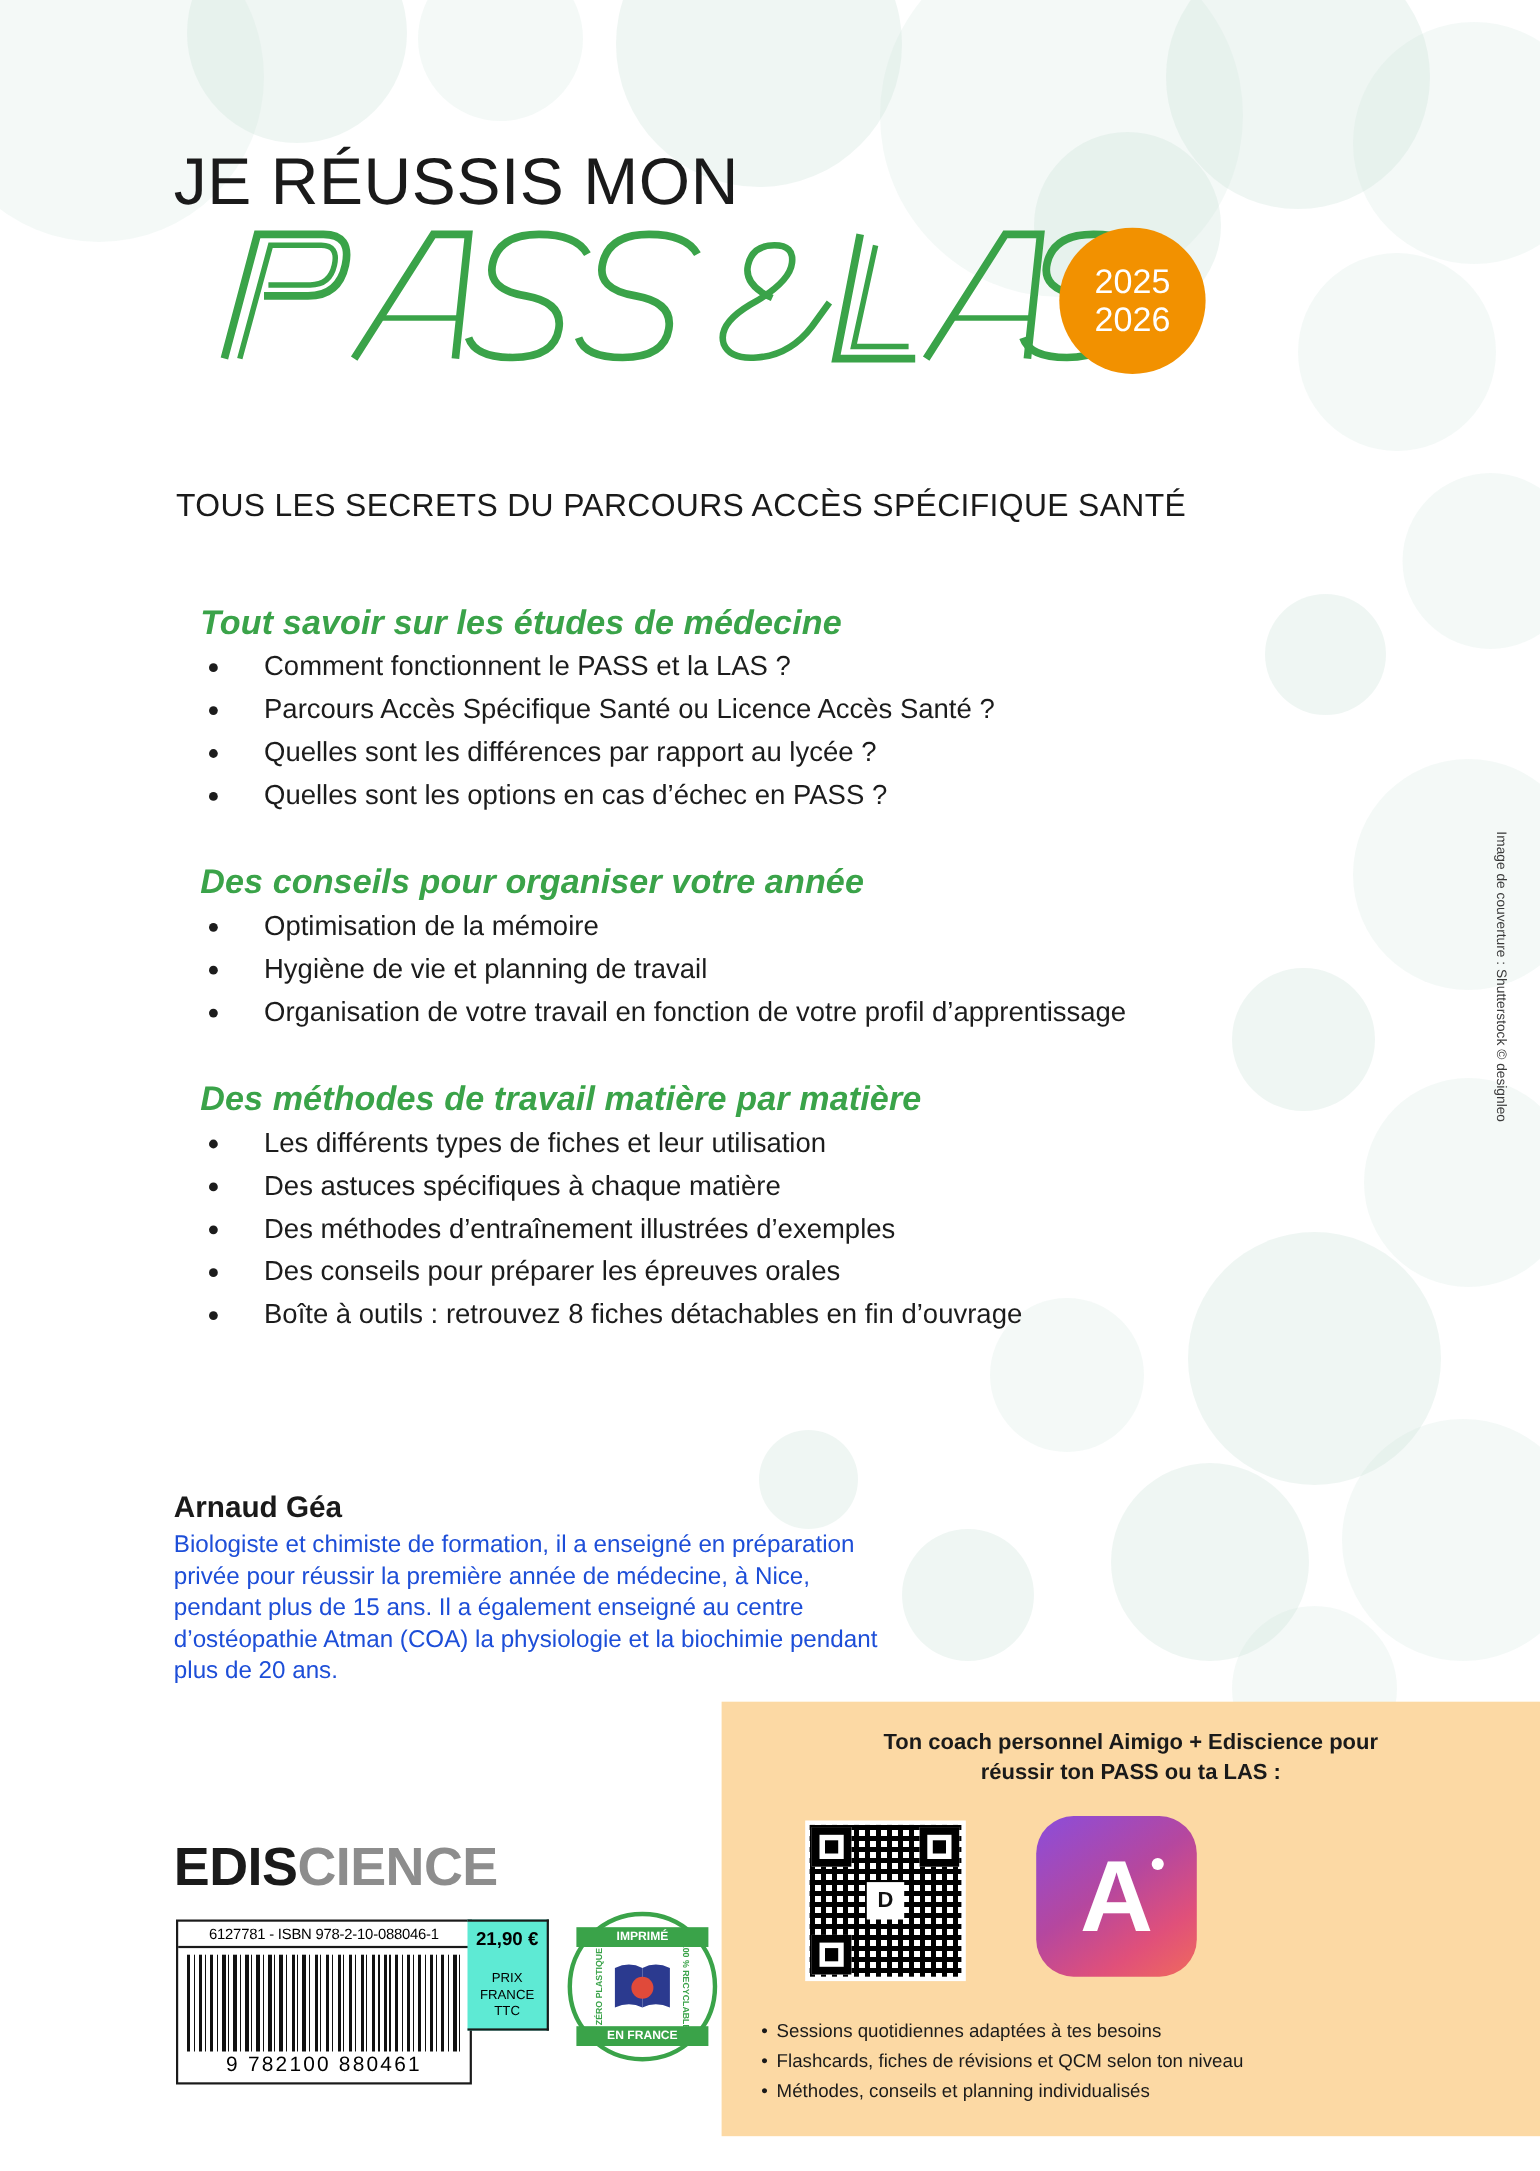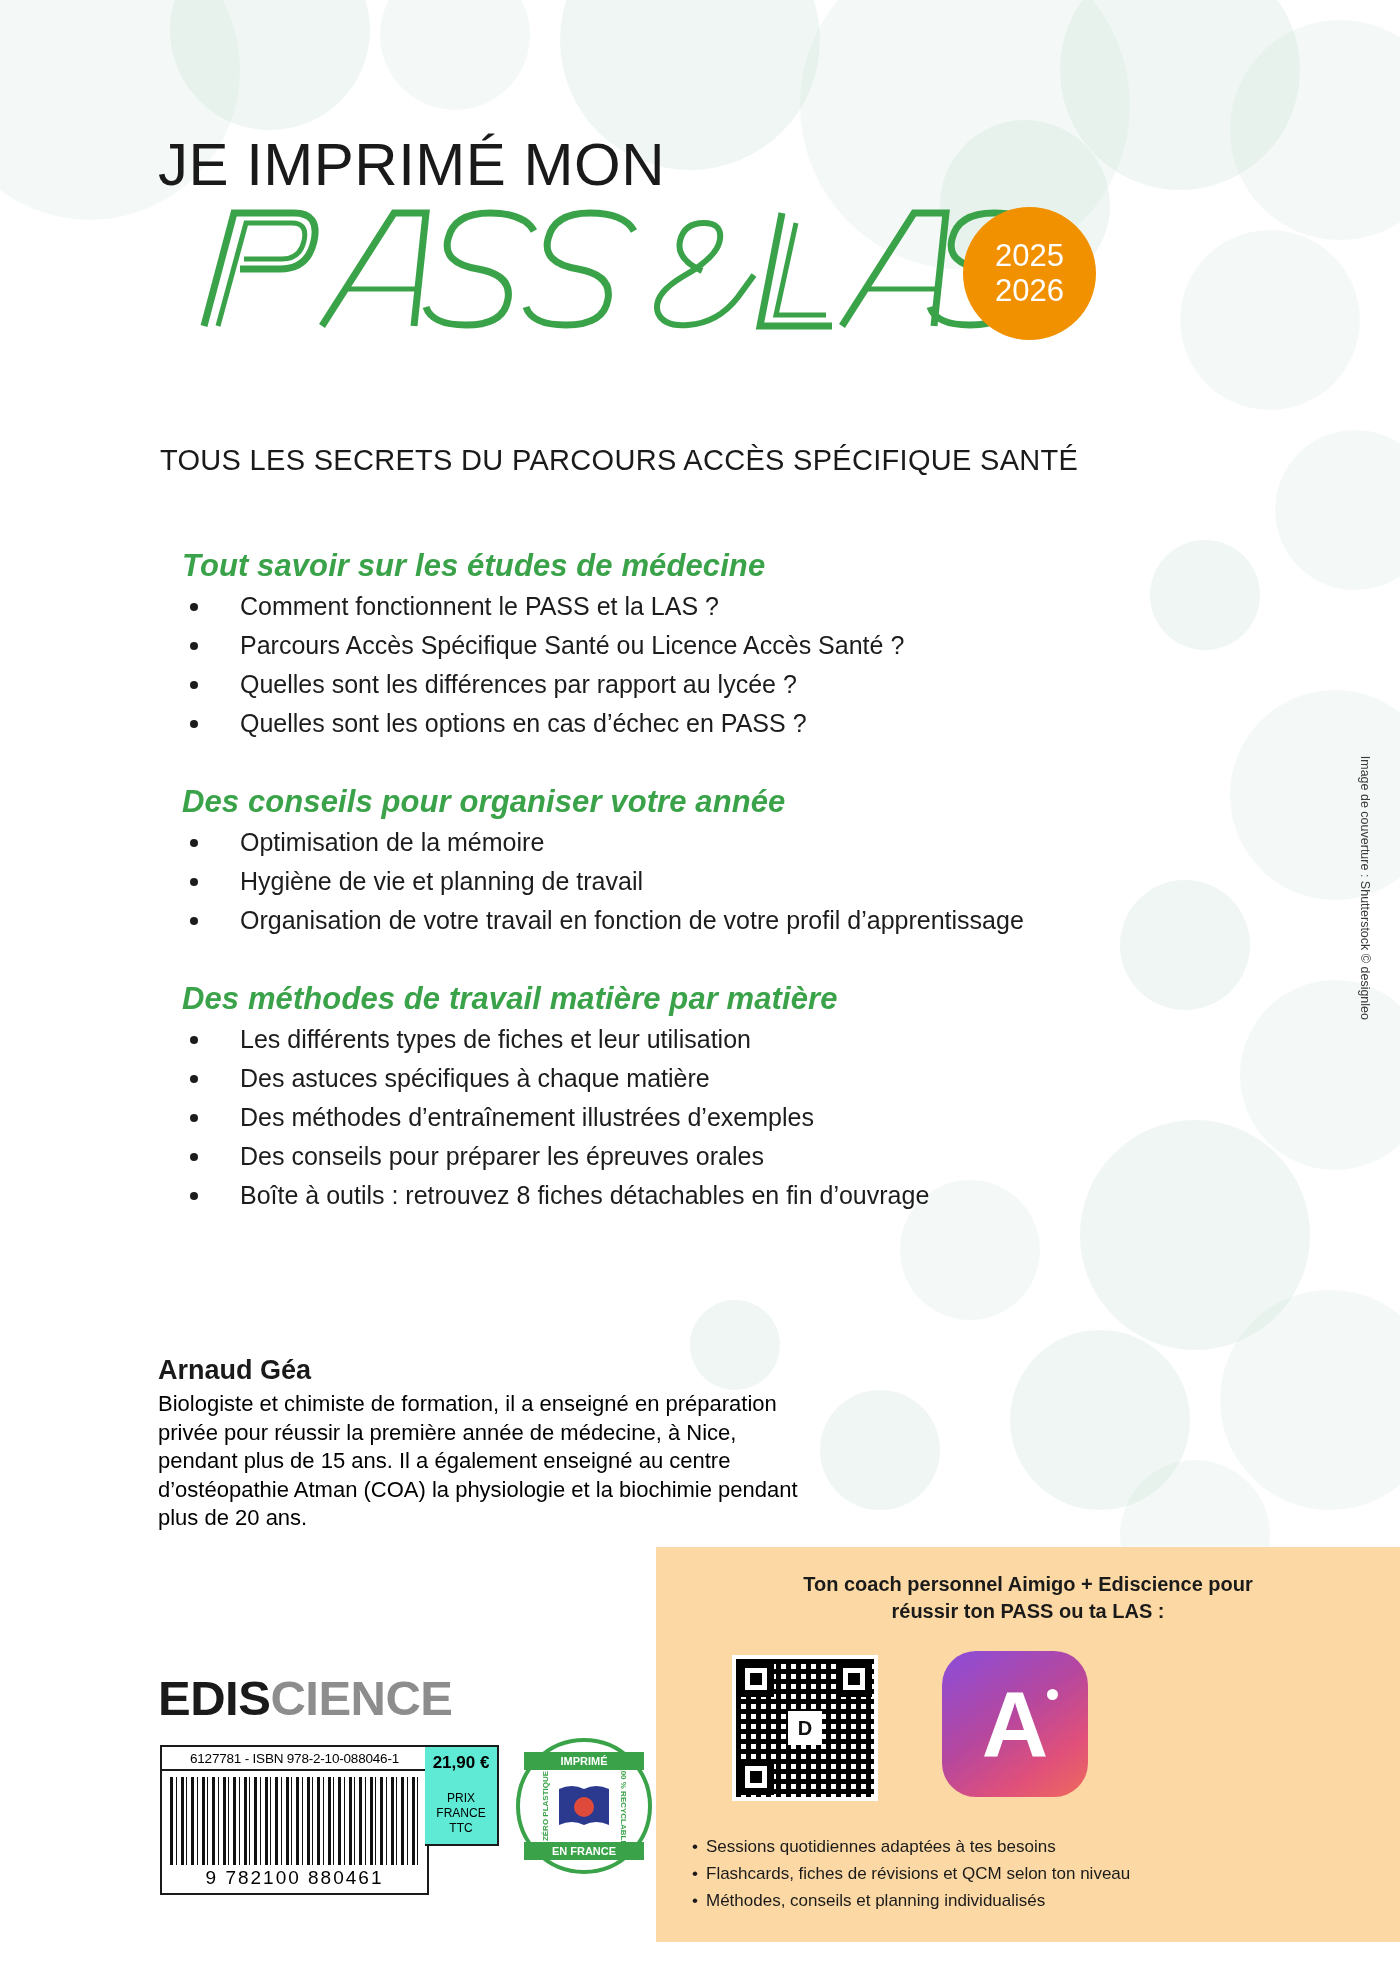--- a/index.html
+++ b/index.html
@@ -137,21 +137,21 @@
   }
   .author .name {
     font-size: 27px;
     font-weight: bold;
     color: #1a1a1a;
     margin-bottom: 4px;
   }
   .author .bio {
     font-size: 22px;
     line-height: 1.3;
-    color: #000000;
+    color: #1d4ed8;
   }
 
   
   .credit {
     position: absolute;
     right: 28px;
     top: 1020px;
     transform: rotate(90deg);
     transform-origin: right top;
     font-size: 12.5px;
@@ -394,21 +394,21 @@
     <div class="bub l" style="left:1080px; top:1120px; width:230px; height:230px;"></div>
     <div class="bub x" style="left:900px; top:1180px; width:140px; height:140px;"></div>
     <div class="bub l" style="left:1010px; top:1330px; width:180px; height:180px;"></div>
     <div class="bub x" style="left:1220px; top:1290px; width:220px; height:220px;"></div>
     <div class="bub l" style="left:820px; top:1390px; width:120px; height:120px;"></div>
     <div class="bub x" style="left:1120px; top:1460px; width:150px; height:150px;"></div>
     <div class="bub l" style="left:690px; top:1300px; width:90px; height:90px;"></div>
   </div>
 
   <div class="header">
-    <div class="title-top">JE IMPRIMÉ MON</div>
+    <div class="title-top">JE RÉUSSIS MON</div>
     <div class="passlas">
       <svg width="860" height="135" viewBox="0 0 860 135" aria-hidden="true">
         <g fill="none" stroke="#3aa349" stroke-width="7">
 
           <path d="M22 125 L52 12 L112 12 Q138 12 132 40 Q126 68 98 68 L58 68"></path>
           <path d="M36 125 L64 22 L110 22 Q126 22 122 40 Q118 58 100 58 L62 58" stroke-width="5"></path>
 
           <path d="M140 125 L212 12 L244 12 L232 125"></path>
           <path d="M166 88 L236 88" stroke-width="5"></path>
 

